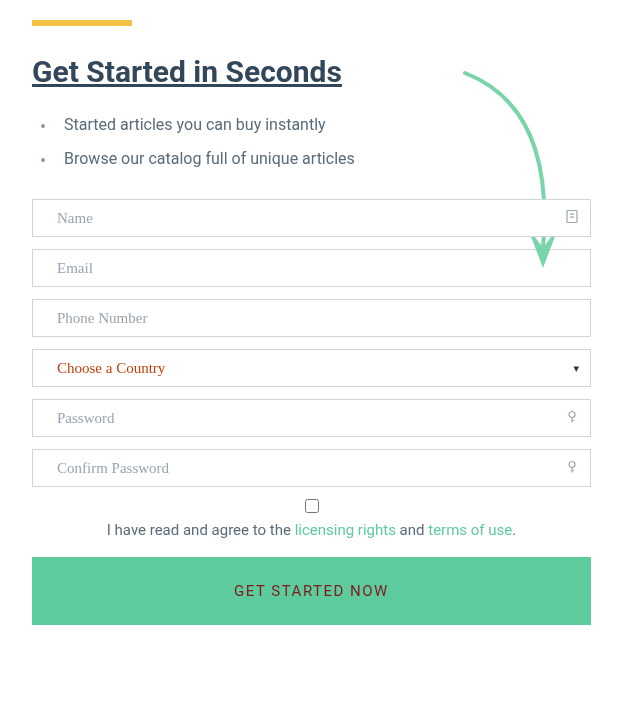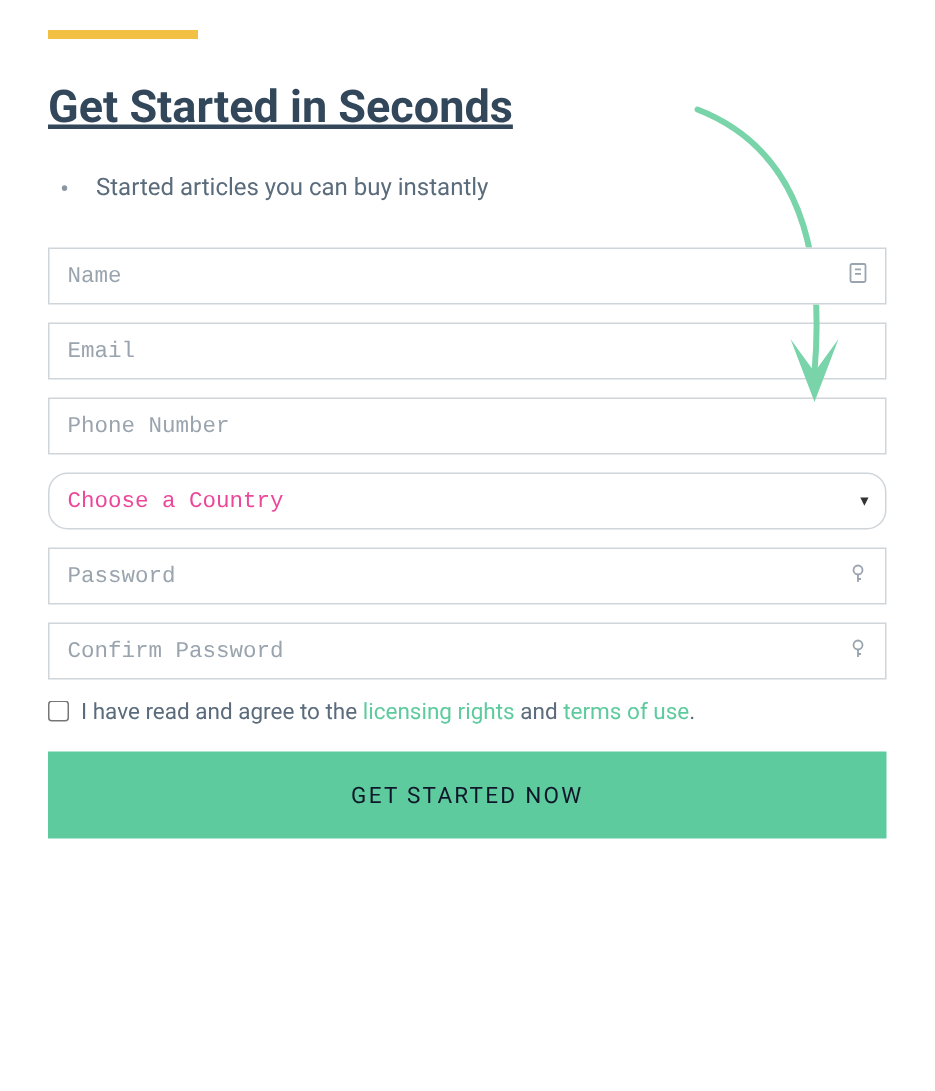--- a/index.html
+++ b/index.html
@@ -49,75 +49,75 @@
       color: #8a97a3;
       font-size: 18px;
     }
     .form-group {
       margin-bottom: 12px;
     }
     .input-field, .select-field {
       width: 100%;
       height: 38px;
       border: 1px solid #d0d5da;
-      padding: 0 12px;
+      padding: 0 24px;
       font-size: 15px;
       color: #333;
       background: #fff;
-      font-family: Liberation Mono, monospace;
+      font-family: Liberation Serif, serif;
     }
     .input-field::placeholder {
       color: #9aa4ae;
     }
     .select-field {
-      color: #ec4899;
+      color: #c2410c;
       appearance: none;
       -webkit-appearance: none;
       background-image: none;
       position: relative;
-      border-radius: 13px;
     }
     .select-wrapper {
       position: relative;
     }
     .select-wrapper::after {
       content: "▾";
       position: absolute;
       right: 12px;
       top: 50%;
       transform: translateY(-50%);
       color: #333;
       font-size: 11px;
       pointer-events: none;
     }
     .checkbox-row {
       display: flex;
       align-items: center;
       gap: 8px;
       margin-top: 1px;
       margin-bottom: 18px;
+      flex-direction: column;
     }
     .checkbox-row input[type="checkbox"] {
       width: 14px;
       height: 14px;
     }
     .checkbox-label {
       color: #5a6b7b;
       font-size: 15px;
     }
     .checkbox-label a {
       color: #5dcb9d;
       text-decoration: none;
     }
     .submit-btn {
       width: 100%;
-      height: 58px;
+      height: 68px;
       background: #5dcb9d;
       border: none;
-      color: #0f172a;
+      color: #7f1d1d;
       font-size: 15px;
       letter-spacing: 1.5px;
       cursor: pointer;
       font-family: inherit;
     }
     .arrow-svg {
       position: absolute;
       top: 68px;
       right: 48px;
       pointer-events: none;
@@ -144,20 +144,21 @@
 
 <h1 class="heading">Get Started in Seconds</h1>
 
 <svg class="arrow-svg" width="130" height="220" viewBox="0 0 130 220">
   <path d="M 20 5 Q 110 40 98 180" stroke="#79d4aa" stroke-width="4" fill="none" stroke-linecap="round"></path>
   <path d="M 98 180 L 82 158 L 98 200 L 114 158 Z" fill="#79d4aa"></path>
 </svg>
 
 <ul class="feature-list">
   <li>Started articles you can buy instantly</li>
+  <li>Browse our catalog full of unique articles</li>
 </ul>
 
 <div class="form-group input-icon-wrap">
   <input type="text" class="input-field" placeholder="Name" style="">
   <span class="side-icon">
     <svg width="14" height="14" viewBox="0 0 14 14">
         <rect x="2" y="1" width="10" height="12" rx="1" fill="none" stroke="#9aa4ae" stroke-width="1.2"></rect>
         <rect x="5" y="4" width="4" height="1.2" fill="#9aa4ae"></rect>
         <rect x="5" y="7" width="4" height="1.2" fill="#9aa4ae"></rect>
       </svg>

